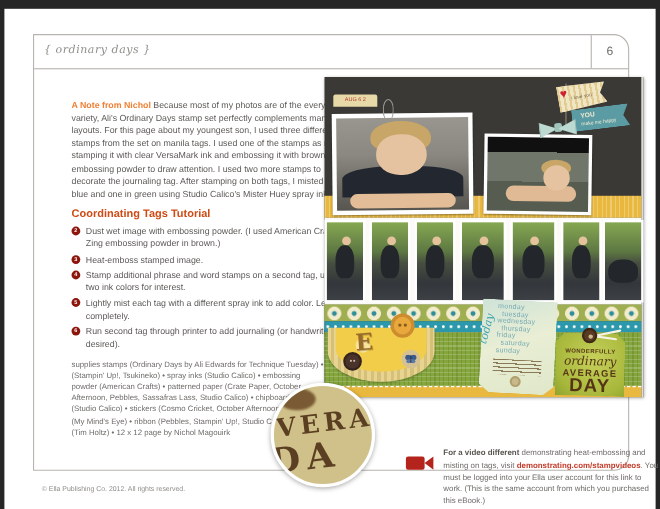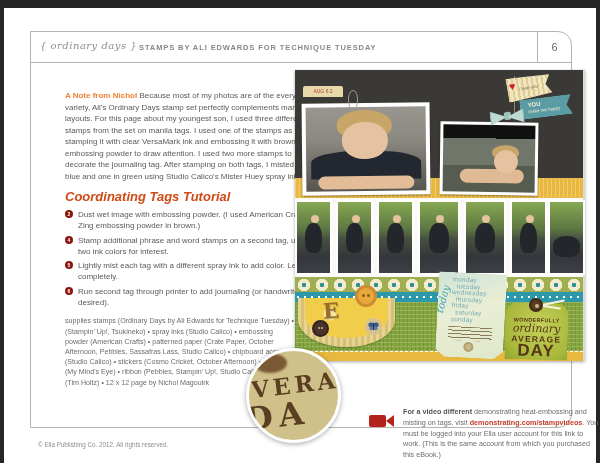--- a/index.html
+++ b/index.html
@@ -17,21 +17,21 @@
   .hdr-title { position:absolute; left:108px; top:11px; font-size:7.5px; font-weight:bold;
                letter-spacing:.9px; color:#8a8886; }
   .pagenum-cell { position:absolute; right:0; top:0; width:34px; height:30px; border-left:1px solid #b7b4af;
                   display:flex; align-items:center; justify-content:center; }
   .pagenum { font-size:11px; color:#6d6b68; }
 
   
   .leftcol { position:absolute; left:34px; top:58px; width:258px; color:#5c5a57; }
   .note { font-size:8px; line-height:11.5px; }
   .lead-orange { color:#f08034; font-weight:bold; }
-  .tut-head { font-size:13px; font-weight:bold; color:#cf4a14; margin-top:7px; margin-bottom:5px;font-style:italic; }
+  .tut-head { font-size:10px; font-weight:bold; color:#cf4a14; margin-top:7px; margin-bottom:5px; }
   .step { display:flex; gap:5px; margin-bottom:3px; }
   .badge { flex:0 0 auto; width:8px; height:8px; margin-top:1px; border-radius:50%; background:#8c150c;
            color:#fff; font-size:5px; line-height:8px; text-align:center; font-weight:bold; }
   .step-text { font-size:8px; line-height:11.3px; width:242px; }
   .count { font-size:8.4px; line-height:11px; margin-top:6px; }
   .lead-red { color:#e43c24; font-weight:bold; }
   .supplies { font-size:7.1px; line-height:10.2px; color:#6e6c69; margin-top:8px; width:256px; }
   .supplies b { font-weight:normal; }
   .supp-spacer { float:right; width:36px; height:62px; margin-top:12px; margin-right:-8px;
                  shape-outside:circle(52px at 50px 46px); }
@@ -175,34 +175,37 @@
   .footer { position:absolute; left:34px; top:433px; font-size:6.3px; color:#8f8d89; }
 </style>
 </head>
 <body>
 
 <div class="page">
 
   <div class="frame">
     <div class="hdr">
       <span class="hdr-brand">{ ordinary days }</span>
-      <span class="hdr-title">STAMPS BY ALI EDWARDS FOR TECHNIQUE TUESDAY</span>
       <div class="pagenum-cell">
         <span class="pagenum">6</span>
       </div>
     </div>
 
     <div class="leftcol">
       <p class="note"><b class="lead-orange">A Note from Nichol</b> <span>Because most of my photos are of the everyday variety, Ali's Ordinary Days stamp set perfectly complements many of my layouts. For this page about my youngest son, I used three different stamps from the set on manila tags. I used one of the stamps as my title, stamping it with clear VersaMark ink and embossing it with brown embossing powder to draw attention. I used two more stamps to decorate the journaling tag. After stamping on both tags, I misted one in blue and one in green using Studio Calico's Mister Huey spray inks.</span></p>
 
       <h3 class="tut-head">Coordinating Tags Tutorial</h3>
 
       <div class="step">
         <span class="badge">2</span>
         <span class="step-text">Dust wet image with embossing powder. (I used American Crafts' Zing embossing powder in brown.)</span>
+      </div>
+      <div class="step">
+        <span class="badge">3</span>
+        <span class="step-text">Heat-emboss stamped image.</span>
       </div>
       <div class="step">
         <span class="badge">4</span>
         <span class="step-text">Stamp additional phrase and word stamps on a second tag, using two ink colors for interest.</span>
       </div>
       <div class="step">
         <span class="badge">5</span>
         <span class="step-text">Lightly mist each tag with a different spray ink to add color. Let dry completely.</span>
       </div>
       <div class="step">

